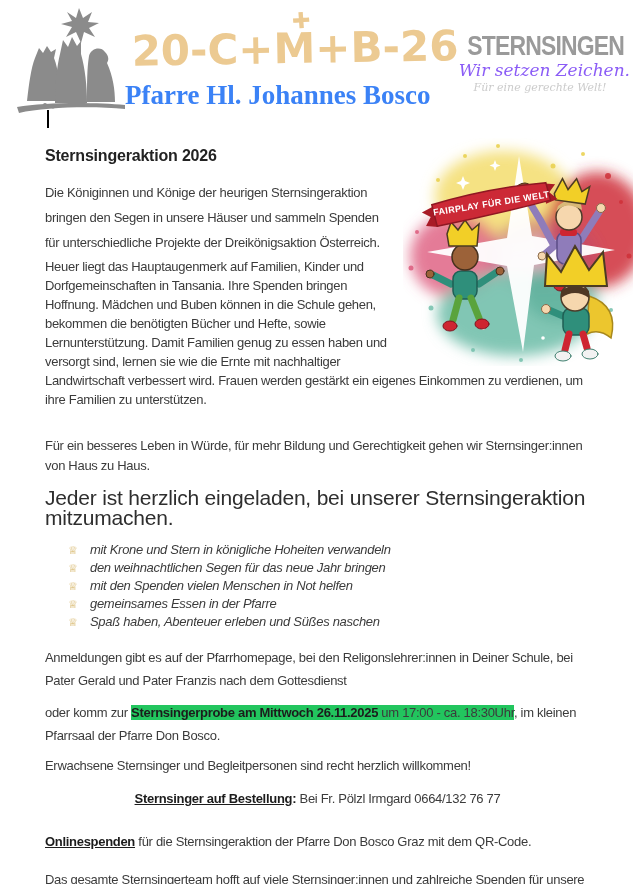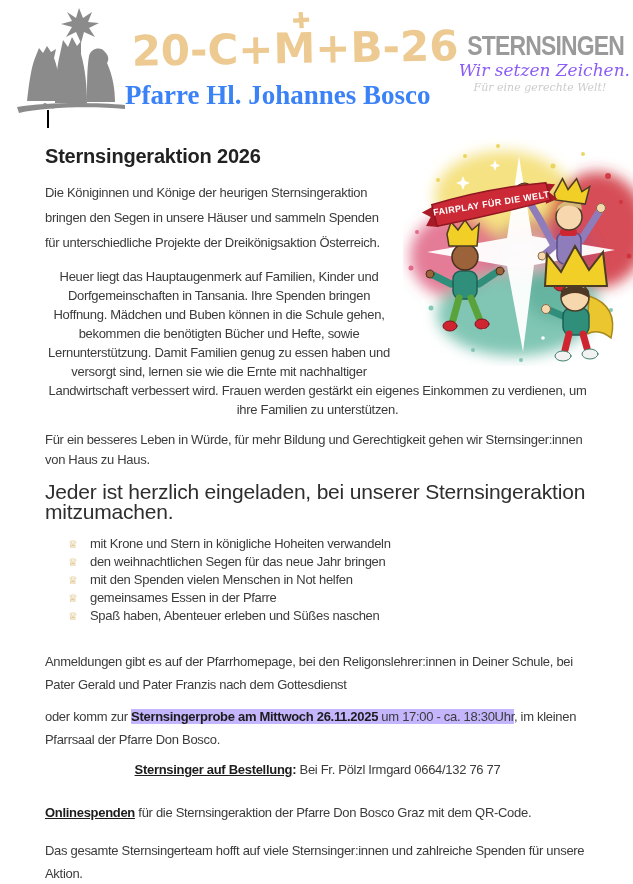--- a/index.html
+++ b/index.html
@@ -35,39 +35,39 @@
     font-family:"DejaVu Serif",serif;font-style:italic;font-size:17px;
     color:#8b5cf6;margin-top:-2px;white-space:nowrap;text-align:right;
   }
   .brand-tag{
     font-family:"DejaVu Serif",serif;font-style:italic;font-size:11px;
     color:#cbcbcb;filter:blur(.4px);margin-top:1px;white-space:nowrap;
   }
   
   .content{position:relative;padding:0 43px 0 45px;font-size:13px;letter-spacing:-.3px;}
   .illu{float:right;width:235px;height:228px;margin:-8px -48px 2px 10px;}
-  h1.title{font-size:20px;line-height:20px;margin:6px 0 14px;color:#222;letter-spacing:-.2px;}
+  h1.title{font-size:16px;line-height:20px;margin:6px 0 14px;color:#222;letter-spacing:-.2px;}
   p{margin:0;}
-  .p1{line-height:25px;margin-bottom:12px;}
-  .p2{line-height:19px;margin-bottom:11px;text-align:center;}
+  .p1{line-height:25px;margin-bottom:2px;}
+  .p2{line-height:19px;margin-bottom:27px;}
   .p3{line-height:20px;margin-bottom:12px;}
   .invite{font-size:21px;line-height:20px;margin-bottom:13px;color:#2e2e2e;letter-spacing:-.2px;}
-  ul.bullets{list-style:none;margin:0 0 25px;padding:0 0 0 23px;}
+  ul.bullets{list-style:none;margin:0 0 15px;padding:0 0 0 23px;font-style:italic;}
   ul.bullets li{display:flex;align-items:baseline;line-height:18px;}
   .crown-bullet{width:22px;flex:0 0 22px;font-size:11px;color:#cfa94e;}
   .crown-bullet::before{content:"♕";}
   .pa{line-height:23px;margin-bottom:9px;}
   .pp{line-height:23px;margin-bottom:7px;}
   .pw{line-height:23px;margin-bottom:10px;}
   .pb{line-height:23px;margin-bottom:20px;text-align:center;}
   .po{line-height:23px;margin-bottom:15px;}
   .pc{line-height:23px;margin-bottom:15px;}
   .b{font-weight:700;color:#1c1c1c;}
   .bu{font-weight:700;color:#1c1c1c;text-decoration:underline;}
-  .hl{background:#c4b5fd;}
+  .hl{background:#22c55e;}
 </style>
 </head>
 <body>
 
 <div class="header">
   <svg class="kings" viewBox="0 0 112 112">
     <g fill="#8b8b8b">
       <path d="M64,2 L68,12 L77,6 L73,16 L84,17 L74,22 L80,31 L69,26 L66,37 L61,26 L51,31 L57,21 L46,18 L57,15 L52,6 L61,12 Z"></path>
       <path d="M20,52 L24,42 L28,47 L32,40 L36,46 L41,43 L39,52 C44,64 44,80 46,95 L12,95 C14,78 16,62 20,52 Z"></path>
       <path d="M45,48 L48,34 L53,41 L57,31 L62,40 L66,35 L66,48 C70,62 72,80 72,97 L40,97 C40,78 42,60 45,48 Z"></path>
@@ -206,20 +206,21 @@
     <li>
         <span class="crown-bullet"></span>
         <span>Spaß haben, Abenteuer erleben und Süßes naschen</span>
       </li>
   </ul>
 
   <p class="pa">Anmeldungen gibt es auf der Pfarrhomepage, bei den Religonslehrer:innen in Deiner Schule, bei Pater Gerald und Pater Franzis nach dem Gottesdienst</p>
 
   <p class="pp"><span>oder komm zur </span><span class="hl b">Sternsingerprobe am Mittwoch 26.11.2025</span><span class="hl"> um 17:00 - ca. 18:30Uhr</span><span>, im kleinen Pfarrsaal der Pfarre Don Bosco.</span></p>
 
+  <p class="pw">Erwachsene Sternsinger und Begleitpersonen sind recht herzlich willkommen!</p>
 
   <p class="pb"><span class="bu">Sternsinger auf Bestellung</span><span class="b">:</span><span> Bei Fr. Pölzl Irmgard 0664/132 76 77</span></p>
 
   <p class="po"><span class="bu">Onlinespenden</span><span> für die Sternsingeraktion der Pfarre Don Bosco Graz mit dem QR-Code.</span></p>
 
   <p class="pc">Das gesamte Sternsingerteam hofft auf viele Sternsinger:innen und zahlreiche Spenden für unsere Aktion.</p>
 
 </div>
 
 </body></html>

